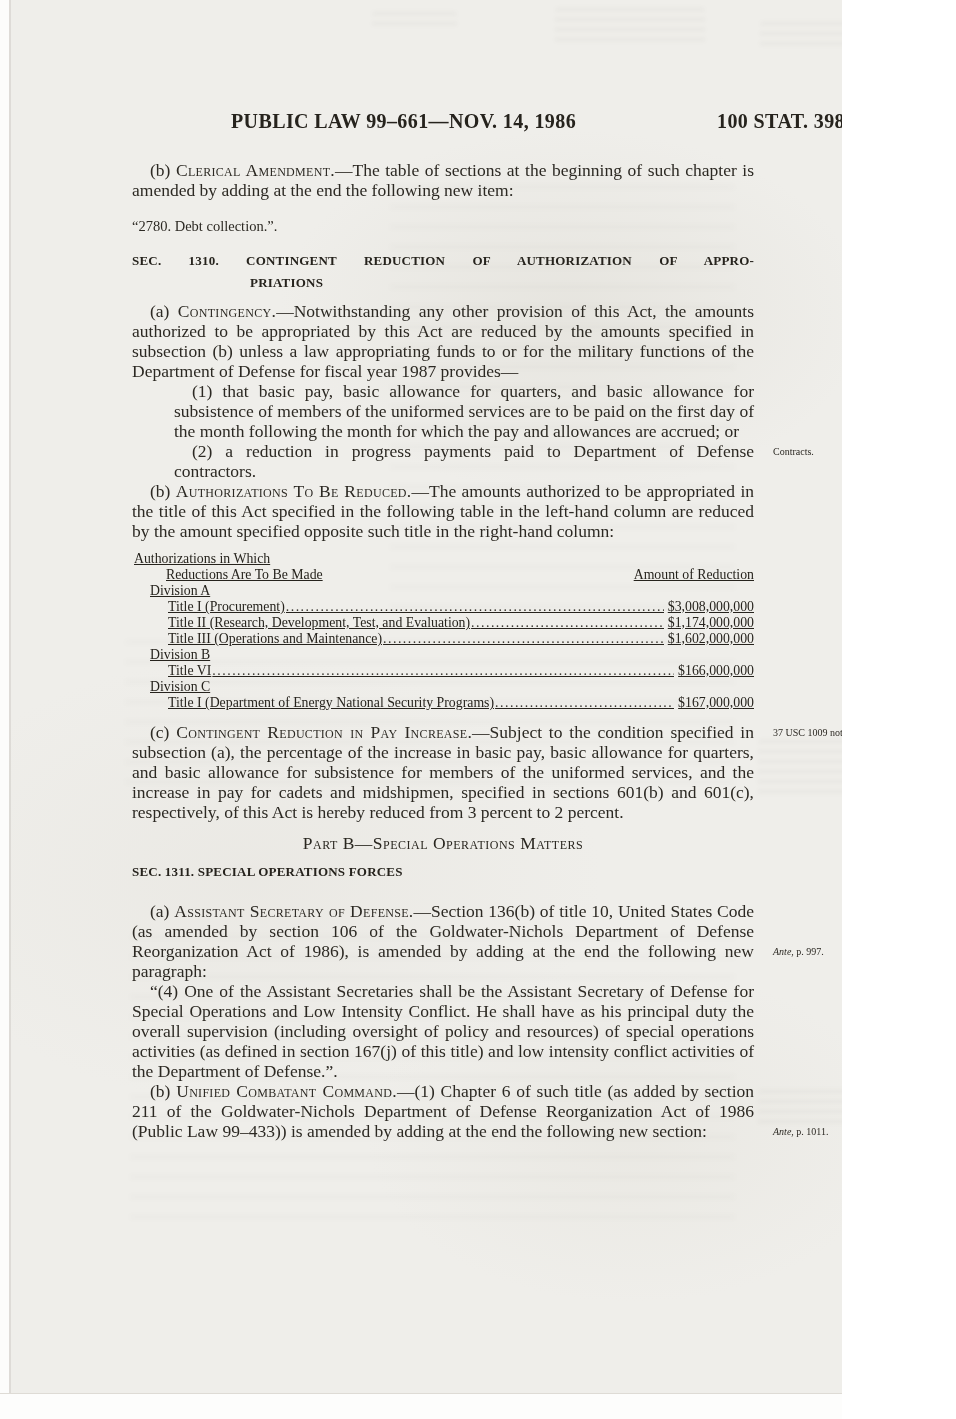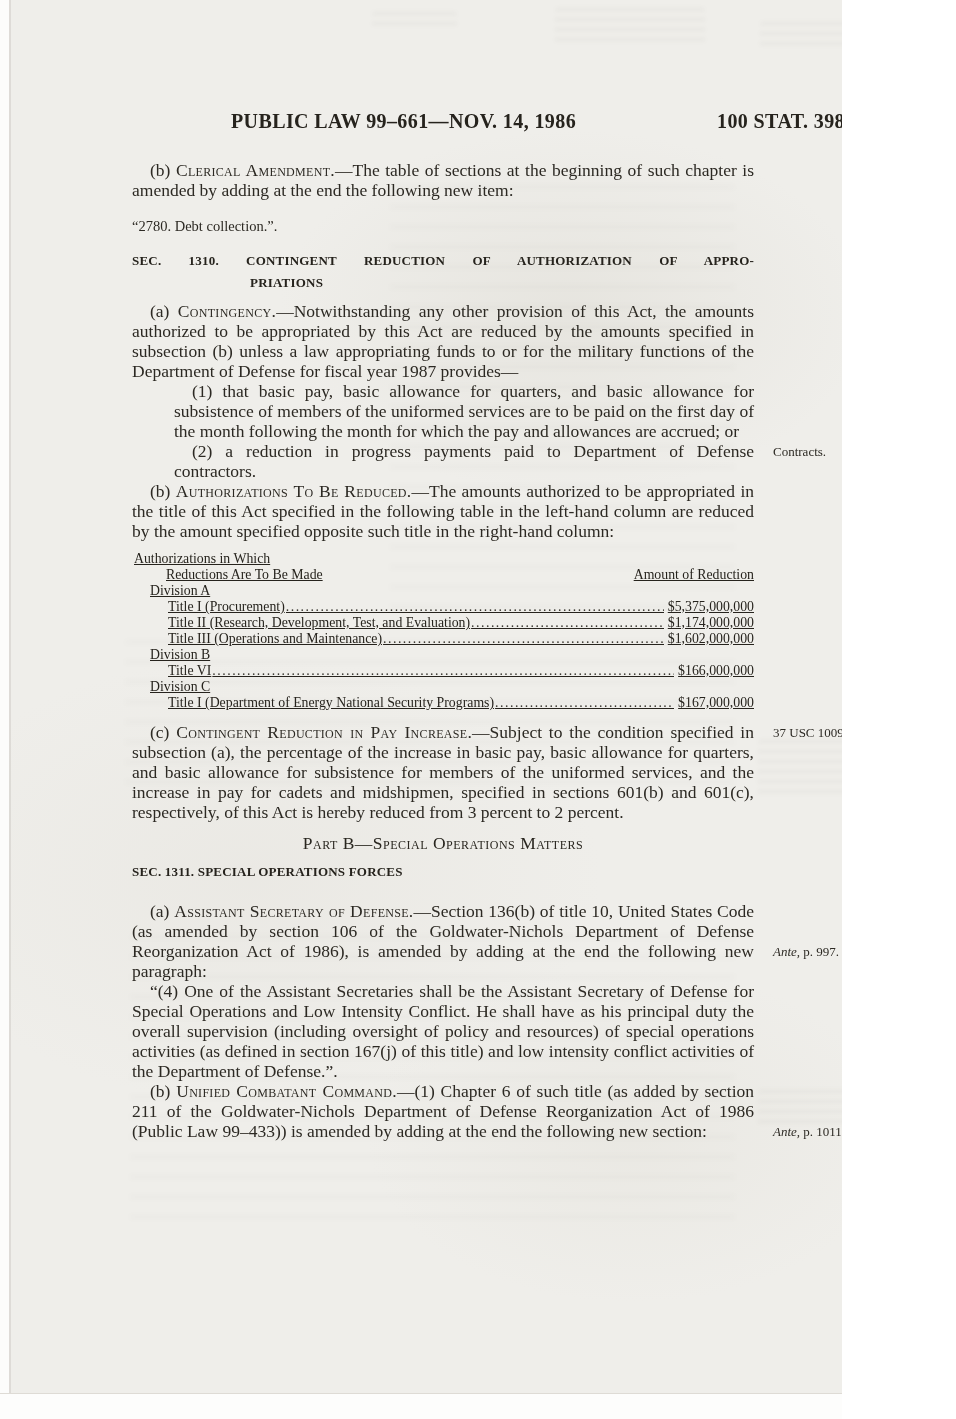--- a/index.html
+++ b/index.html
@@ -45,21 +45,21 @@
   .tbl-h1{padding-left:2px;}
   .tbl-h2{display:flex;justify-content:center;}
   .tbl-h2-left{padding-left:34px;}
   .tbl-h2-right{margin-left:auto;}
   .trow{display:flex;align-items:baseline;}
   .trow-div{padding-left:18px;}
   .trow-item{padding-left:36px;}
   .tdots{flex:1;overflow:hidden;white-space:nowrap;letter-spacing:1.5px;margin:0 4px 0 1px;color:#3a3730;}
   .tamt{white-space:nowrap;}
   
-  .mnote{position:absolute;left:641px;width:136px;font-size:13px;line-height:19px;text-align:left;text-indent:0;color:#2c2923;}
+  .mnote{position:absolute;left:641px;width:136px;font-size:10px;line-height:19px;text-align:left;text-indent:0;color:#2c2923;}
 </style>
 </head>
 <body>
 
 <div class="page">
 
   <div class="edge-left"></div>
   <div class="edge-left-line"></div>
   <div class="edge-bottom"></div>
 
@@ -100,21 +100,21 @@
       <div class="block tbl">
         <div class="tbl-h1">Authorizations in Which</div>
         <div class="tbl-h2">
           <div class="tbl-h2-left">Reductions Are To Be Made</div>
           <div class="tbl-h2-right">Amount of Reduction</div>
         </div>
         <div class="trow trow-div">Division A</div>
         <div class="trow trow-item">
           <div class="tlabel">Title I (Procurement)</div>
           <div class="tdots">......................................................................................................................................................</div>
-          <div class="tamt">$5,375,000,000</div>
+          <div class="tamt">$3,008,000,000</div>
         </div>
         <div class="trow trow-item">
           <div class="tlabel">Title II (Research, Development, Test, and Evaluation)</div>
           <div class="tdots">......................................................................................................................................................</div>
           <div class="tamt">$1,174,000,000</div>
         </div>
         <div class="trow trow-item">
           <div class="tlabel">Title III (Operations and Maintenance)</div>
           <div class="tdots">......................................................................................................................................................</div>
           <div class="tamt">$1,602,000,000</div>

